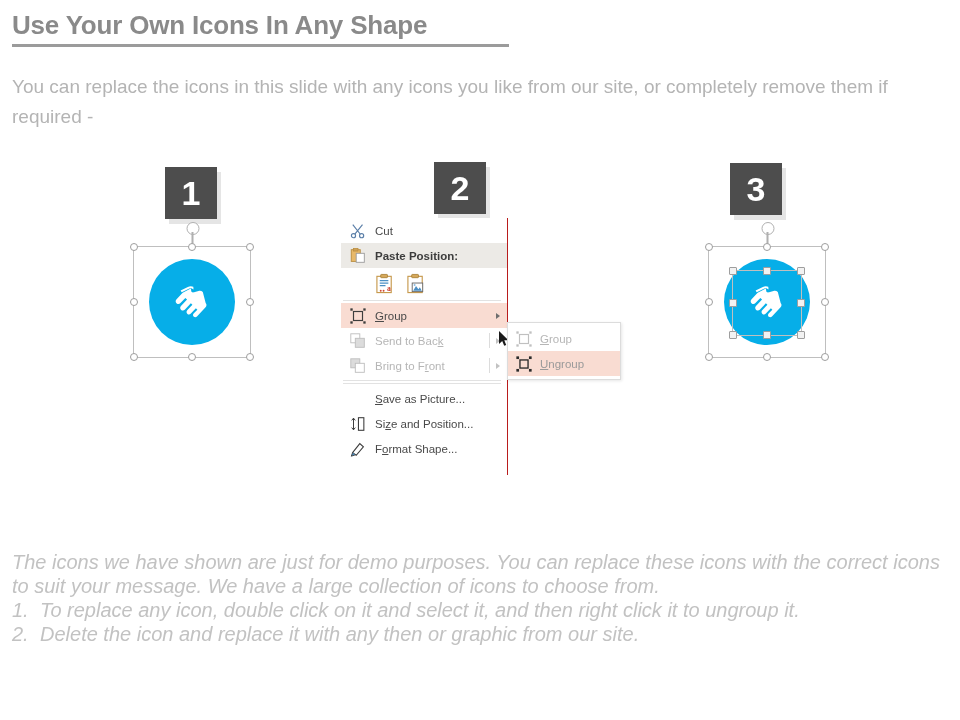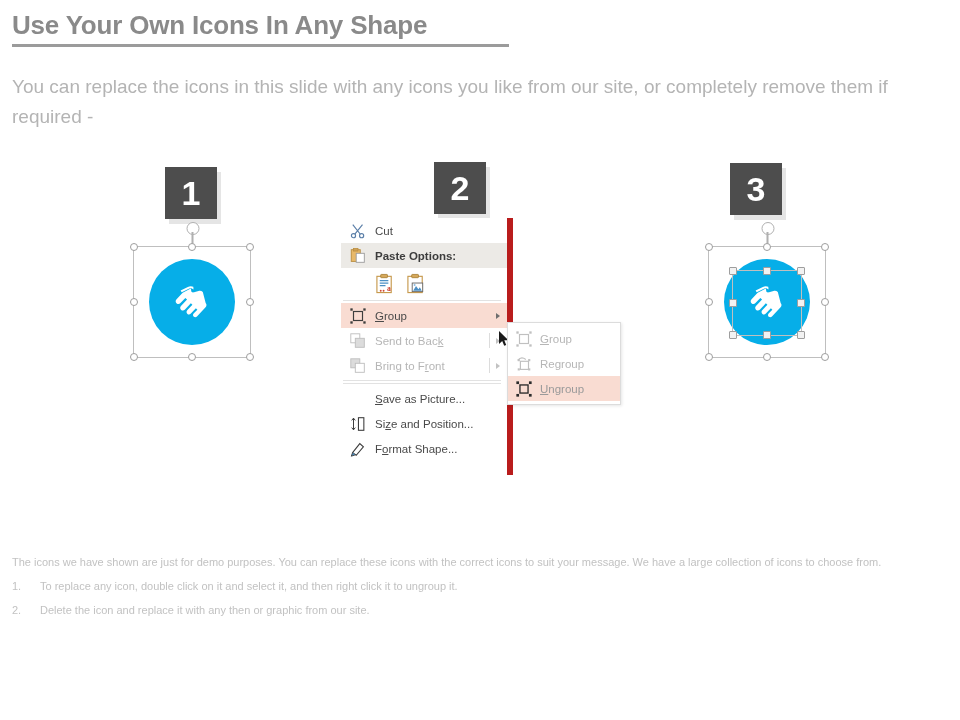--- a/index.html
+++ b/index.html
@@ -92,21 +92,21 @@
     display:flex;align-items:center;justify-content:center;
   }
   .ci1{left:16px;top:37px;}
   .ci3{left:16px;top:37px;}
   .circle-icon svg{width:52px;height:52px;display:block;}
 
   
   .ctx-menu{
     position:absolute;left:341px;top:218px;width:166px;
     background:#ffffff;
-    border-right:6px solid #b91c1c;
+    border-right:1px solid #b91c1c;
     font-size:11.5px;
     color:#4a4a4a;
     padding-bottom:14px;
   }
   .mi{
     position:relative;height:25px;display:flex;align-items:center;
     padding-left:34px;box-sizing:border-box;
     white-space:nowrap;
   }
   .mi .mlabel{font-size:11.5px;}
@@ -140,21 +140,21 @@
     border:1px solid #dcdcdc;
     box-shadow:1px 1px 3px rgba(0,0,0,0.10);
     padding:3px 0;
   }
   .sub-menu .mi{padding-left:32px;height:25px;}
   .sub-menu .mi .mico{left:7px;}
 
   
   .footer{
     position:absolute;left:12px;top:550px;width:932px;
-    font-size:11px;line-height:24px;color:#c2c2c2;
+    font-size:20px;line-height:24px;color:#c2c2c2;font-style:italic;
   }
   .footer p{margin:0;}
   .footer .li{display:flex;}
   .footer .li .num{width:28px;flex:0 0 28px;}
   .footer .li .txt{flex:1;}
 </style>
 </head>
 <body>
 
 <div class="slide">
@@ -244,21 +244,21 @@
 
 
     <div class="mi pasterow">
       <span class="mico">
         <svg viewBox="0 0 20 20">
           <rect x="2.5" y="3" width="10" height="13" fill="#e8b96a" stroke="#b98c3c" stroke-width="1"></rect>
           <rect x="5" y="1.5" width="5" height="3" fill="#cfa056" stroke="#b98c3c" stroke-width="0.8"></rect>
           <rect x="8" y="7" width="9" height="10" fill="#fff" stroke="#9a9a9a" stroke-width="1"></rect>
         </svg>
       </span>
-      <span class="mlabel" style="font-weight:bold;color:#3c3c3c">Paste Options:</span>
+      <span class="mlabel" style="font-weight:bold;color:#3c3c3c">Paste Position:</span>
     </div>
 
     <div class="paste-icons">
       <span class="pico">
         <svg viewBox="0 0 22 22">
           <rect x="2" y="3.5" width="15" height="17" fill="#fff" stroke="#c79a4e" stroke-width="1.2"></rect>
           <rect x="6" y="1.5" width="7" height="3.4" rx="0.6" fill="#d6a95c" stroke="#a97f34" stroke-width="0.9"></rect>
           <g stroke="#4b8fc4" stroke-width="1.1">
               <path d="M5 8h9M5 10.6h9M5 13.2h6"></path>
             </g>
@@ -367,35 +367,20 @@
           <g fill="#c0c0c0">
               <rect x="1.5" y="1.5" width="2.6" height="2.6"></rect>
               <rect x="15.9" y="1.5" width="2.6" height="2.6"></rect>
               <rect x="1.5" y="15.9" width="2.6" height="2.6"></rect>
               <rect x="15.9" y="15.9" width="2.6" height="2.6"></rect>
             </g>
         </svg>
       </span>
       <span class="mlabel"><span class="u">G</span>roup</span>
     </div>
-    <div class="mi disabled">
-      <span class="mico">
-        <svg viewBox="0 0 20 20">
-          <rect x="6" y="7" width="9" height="9" fill="none" stroke="#c0c0c0" stroke-width="1.3"></rect>
-          <path d="M3 6 q4 -5 9 -1" fill="none" stroke="#c0c0c0" stroke-width="1.2"></path>
-          <g fill="#c0c0c0">
-              <rect x="3" y="4.5" width="2.4" height="2.4"></rect>
-              <rect x="14.6" y="4.5" width="2.4" height="2.4"></rect>
-              <rect x="3" y="14.8" width="2.4" height="2.4"></rect>
-              <rect x="14.6" y="14.8" width="2.4" height="2.4"></rect>
-            </g>
-        </svg>
-      </span>
-      <span class="mlabel">Re<span class="u">g</span>roup</span>
-    </div>
     <div class="mi hl">
       <span class="mico">
         <svg viewBox="0 0 20 20">
           <rect x="5.5" y="5.5" width="9" height="9" fill="none" stroke="#2b2b2b" stroke-width="1.5"></rect>
           <g fill="#2b2b2b">
               <rect x="1.5" y="1.5" width="3" height="3"></rect>
               <rect x="15.5" y="1.5" width="3" height="3"></rect>
               <rect x="1.5" y="15.5" width="3" height="3"></rect>
               <rect x="15.5" y="15.5" width="3" height="3"></rect>
             </g>

